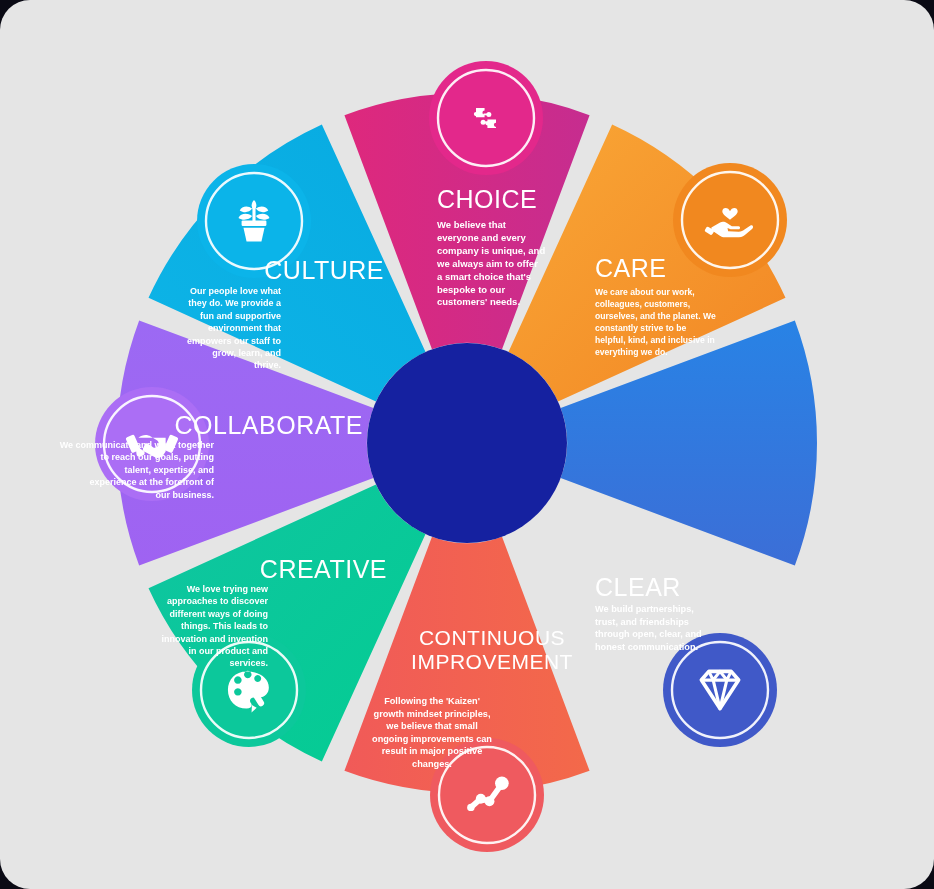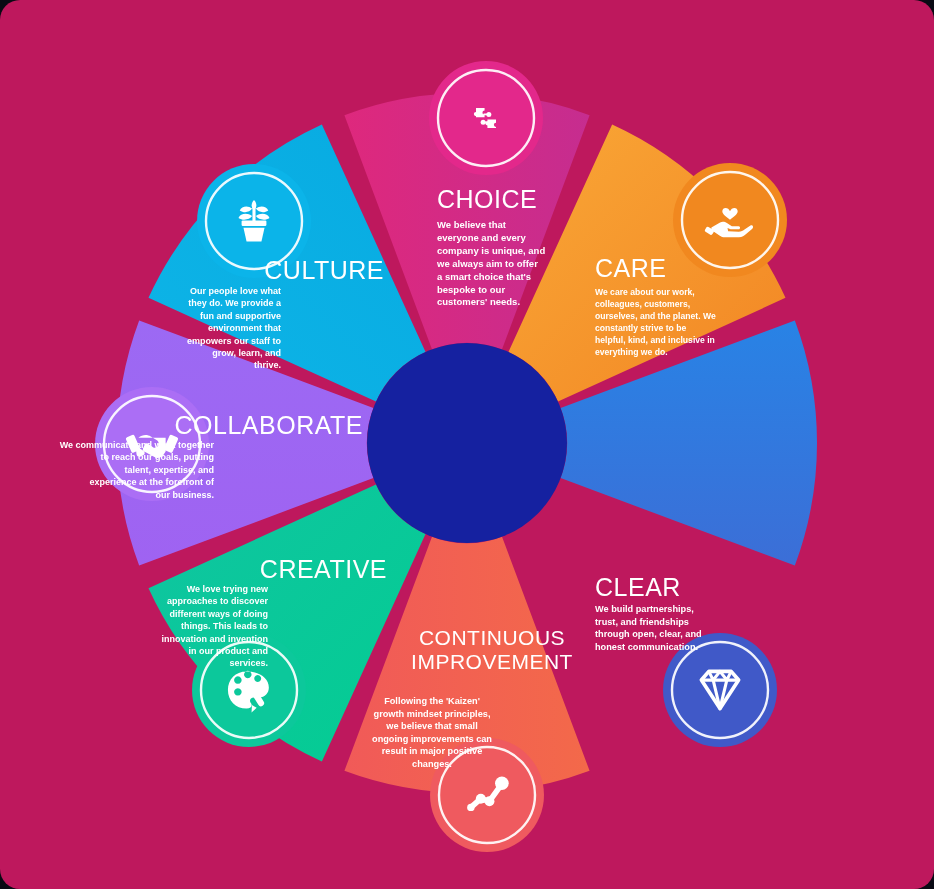--- a/index.html
+++ b/index.html
@@ -1,19 +1,19 @@
 <!DOCTYPE html>
 <html><head>
 <meta charset="utf-8">
 <style>
   html,body{margin:0;padding:0;background:#0a0a14;}
   body{width:934px;height:889px;overflow:hidden;
        font-family:"Liberation Sans","DejaVu Sans",sans-serif;}
   #stage{position:relative;width:934px;height:889px;
-         background:#be185d;border-radius:20px;overflow:hidden;}
+         background:#e5e5e5;border-radius:30px;overflow:hidden;}
   #wheel{position:absolute;left:0;top:0;width:934px;height:889px;}
   .seg-title{font-weight:400;letter-spacing:.5px;fill:#ffffff;}
   .seg-body{fill:#ffffff;font-weight:700;}
   .icon-ring{fill:none;stroke:#ffffff;stroke-width:2.4;opacity:.92;}
   .glyph{fill:#ffffff;}
   .hub{fill:#1521a0;}
 </style>
 </head>
 <body>
 

